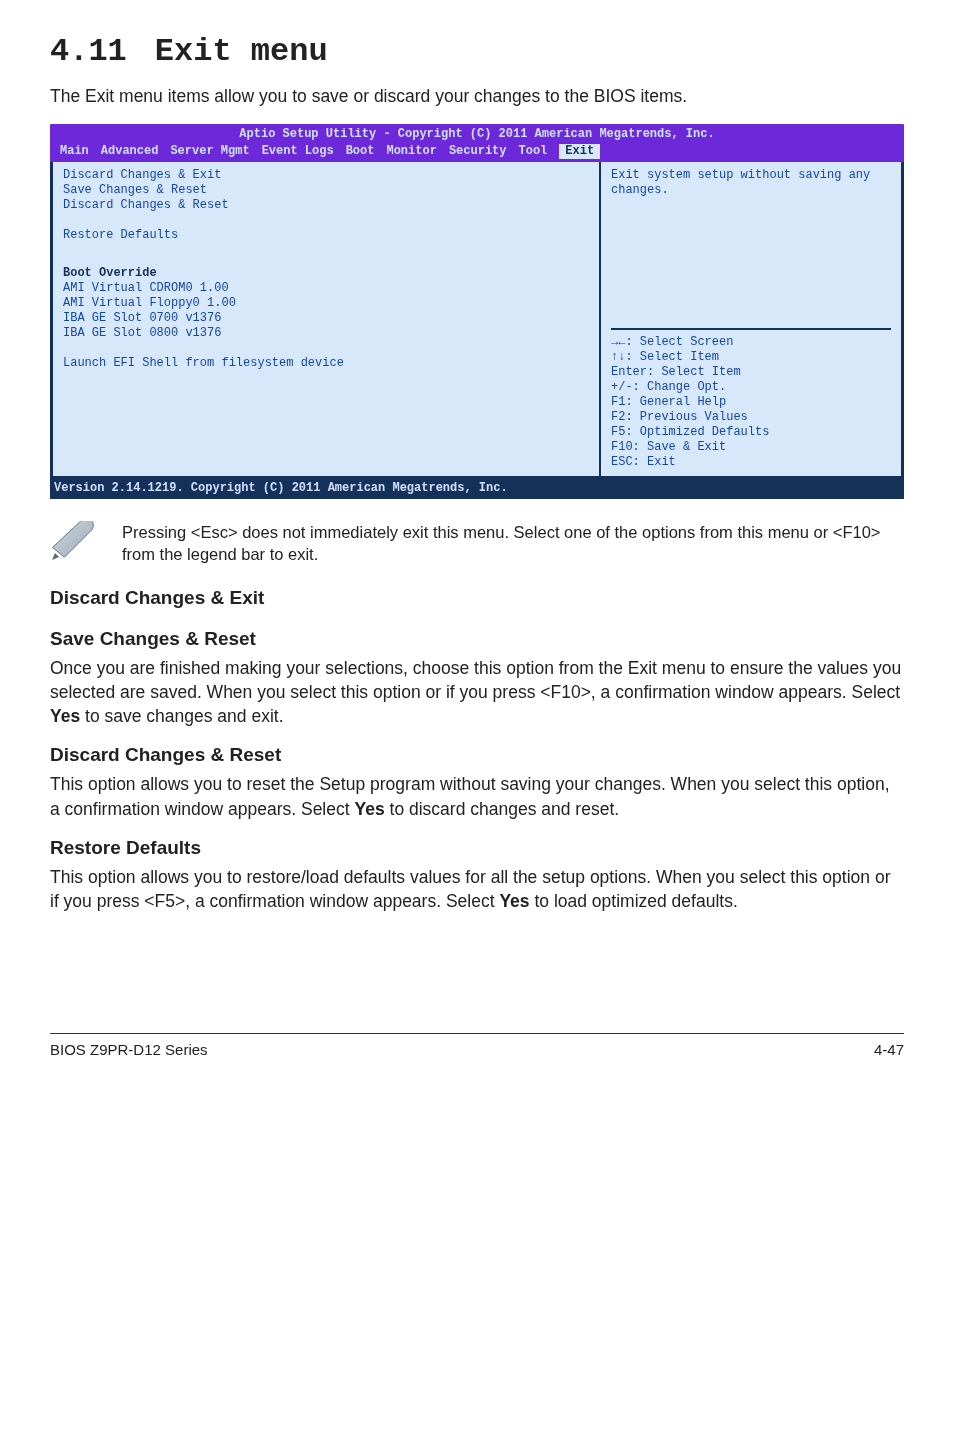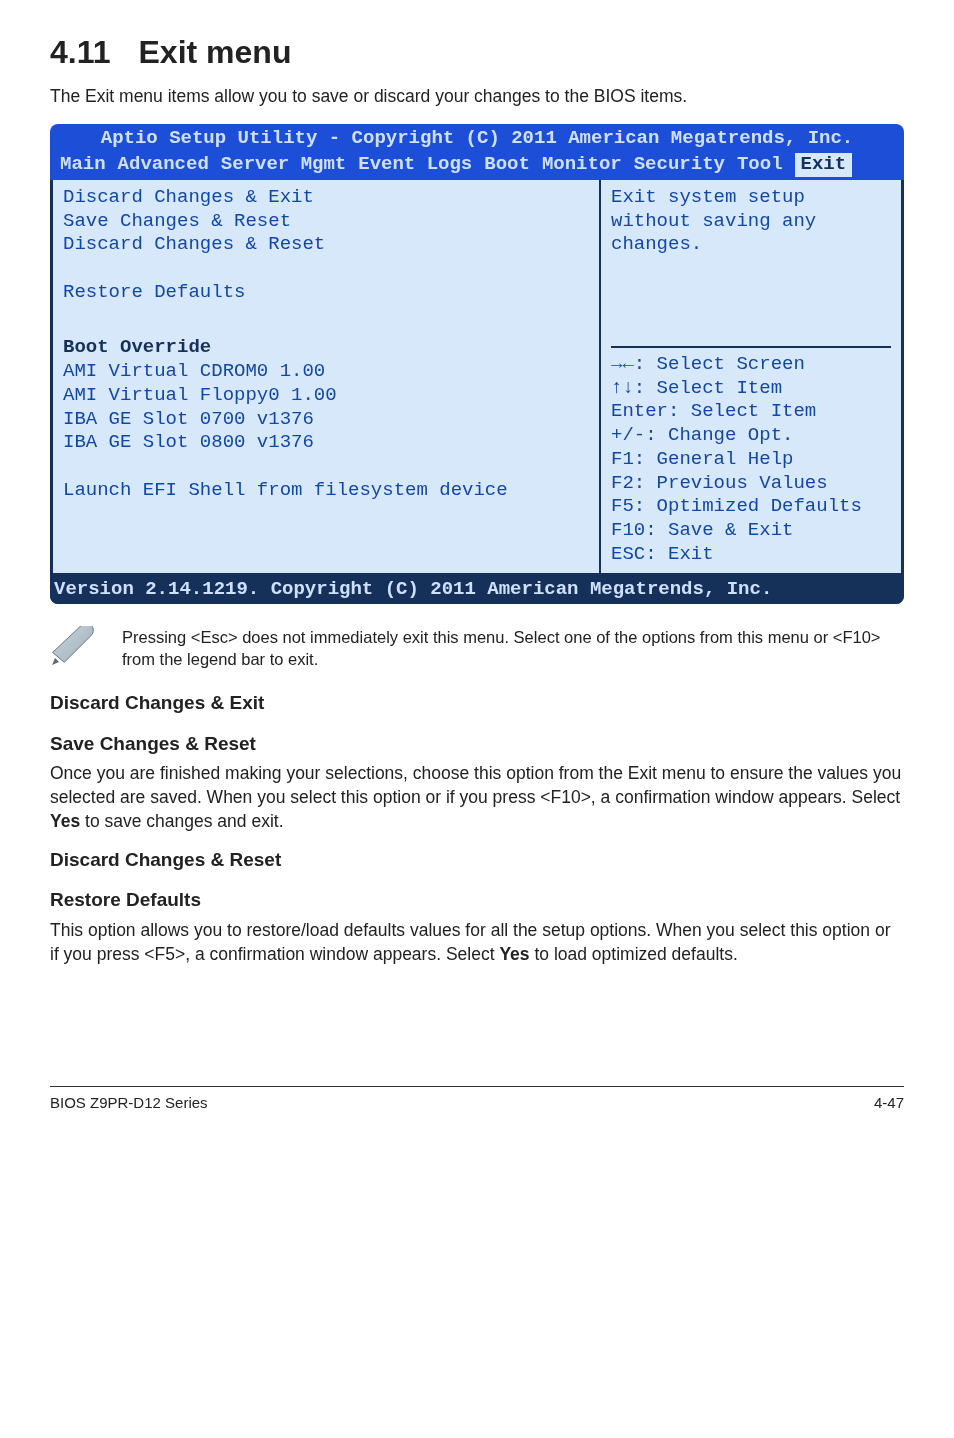--- a/index.html
+++ b/index.html
@@ -10,32 +10,33 @@
   background: #fff;
   font-size: 17.5px;
   line-height: 1.38;
   padding: 30px 50px 50px;
   width: 954px;
 }
 h1 {
   font-size: 32px;
   font-weight: bold;
   margin: 0 0 10px;
+  font-family: Liberation Mono, monospace;
 }
 h1 .sec-num { margin-right: 28px; }
 p.intro { margin: 0 0 16px; }
 
 
 .bios {
   font-family: "Courier New", Courier, monospace;
-  background: #1d4ed8;
+  background: #6d28d9;
   color: #cfe0ff;
-  font-size: 19px;
+  font-size: 12px;
   line-height: 1.25;
-  border-radius: 8px;
+  border-radius: 1px;
   overflow: hidden;
 }
 .bios .title-bar {
   text-align: center;
   padding: 3px 4px 2px;
   font-weight: bold;
   color: #cfe0ff;
 }
 .bios .menu-bar {
   display: flex;
@@ -178,20 +179,21 @@
     </svg>
   </span>
   <div class="txt">Pressing &lt;Esc&gt; does not immediately exit this menu. Select one of the options from this menu or &lt;F10&gt; from the legend bar to exit.</div>
 </div>
 
 <div id="sections">
     <h2 class="sub">Discard Changes &amp; Exit</h2>
     <h2 class="sub">Save Changes &amp; Reset</h2>
     <p class="body">Once you are finished making your selections, choose this option from the Exit menu to ensure the values you selected are saved. When you select this option or if you press &lt;F10&gt;, a confirmation window appears. Select <strong class="kw">Yes</strong> to save changes and exit.</p>
     <h2 class="sub">Discard Changes &amp; Reset</h2>
+    <p class="body">This option allows you to reset the Setup program without saving your changes. When you select this option, a confirmation window appears. Select <strong class="kw">Yes</strong> to discard changes and reset.</p>
     <h2 class="sub">Restore Defaults</h2>
     <p class="body">This option allows you to restore/load defaults values for all the setup options. When you select this option or if you press &lt;F5&gt;, a confirmation window appears. Select <strong class="kw">Yes</strong> to load optimized defaults.</p>
   </div>
 
 <div class="page-footer">
   <span>BIOS Z9PR-D12 Series</span>
   <span>4-47</span>
 </div>
 
 </body></html>

